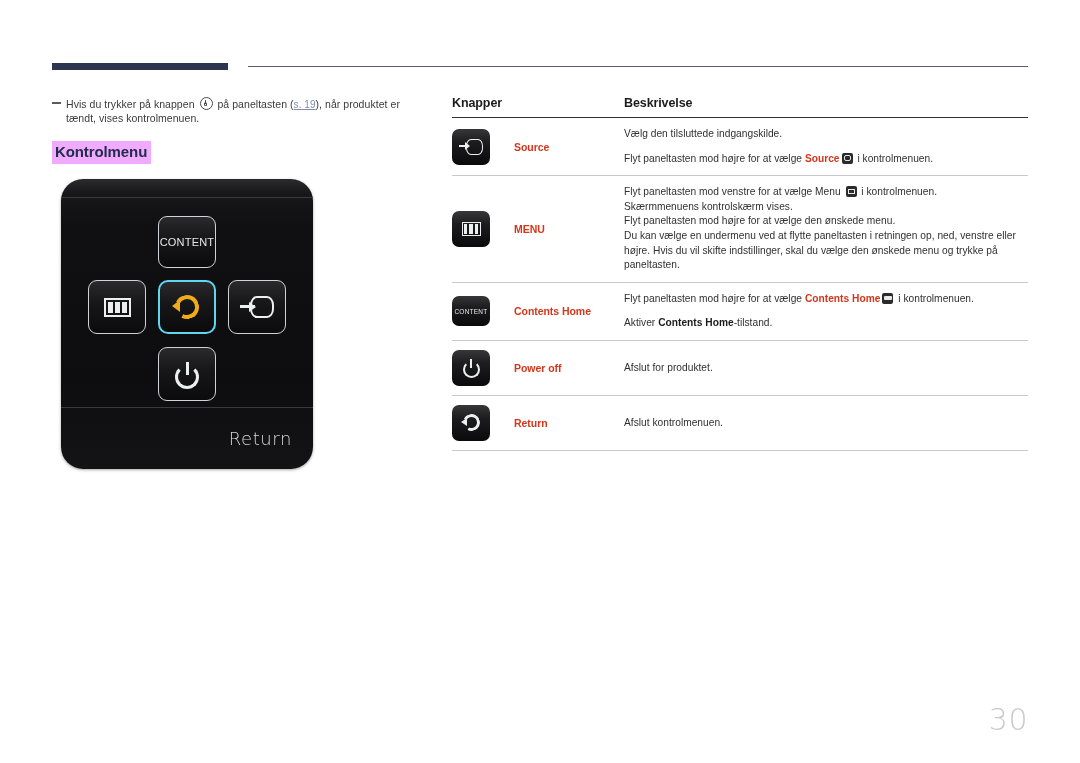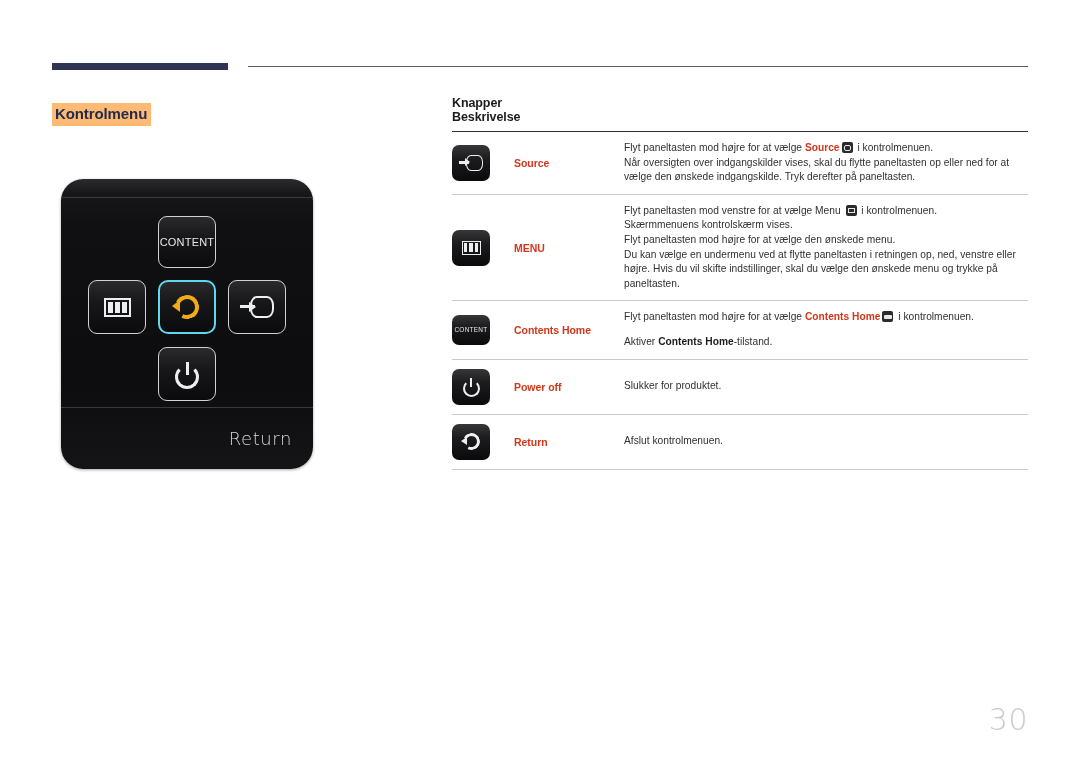--- a/index.html
+++ b/index.html
@@ -95,23 +95,23 @@
     height: 4px;
     background: #4a4a4c;
   }
   .note .lnk {
     color: #7e8bb5;
     text-decoration: underline;
     font-size: 10px;
   }
 
   .kontrol-head {
-    margin-top: 6px;
+    margin-top: 16px;
     display: inline-block;
-    background: #fdba74;
+    background: #f0abfc;
     color: #232b4e;
     font-weight: bold;
     font-size: 15px;
     line-height: 20px;
     padding: 1px 4px 2px 3px;
     letter-spacing: -0.1px;
     text-align: right;
   }
 
   
@@ -241,21 +241,20 @@
   .table {
     position: absolute;
     left: 452px;
     top: 96px;
     width: 576px;
   }
   .thead {
     display: flex;
     padding-bottom: 7px;
     border-bottom: 1.6px solid #2f2f31;
-    flex-direction: column;
   }
   .th {
     font-weight: bold;
     font-size: 12.5px;
     color: #1b1b1d;
     letter-spacing: -0.1px;
   }
   .th.knapper { width: 172px; }
 
   .trow {
@@ -431,20 +430,27 @@
 </head>
 <body>
 
 <div class="top-rule-wrap">
   <div class="top-rule-thick"></div>
   <div class="top-rule-thin"></div>
 </div>
 
 <div class="left-col">
 
+  <div class="note">
+    <span class="dash"></span>
+    <span>Hvis du trykker på knappen</span>
+    <span class="pwr-glyph"></span>
+    <span>på paneltasten</span>
+    <span>(</span><a class="lnk" href="#">s. 19</a><span>)</span><span>, når produktet er tændt, vises kontrolmenuen.</span>
+  </div>
 
   <div class="kontrol-head">Kontrolmenu</div>
 </div>
 
 <div class="device">
   <div class="top-seam"></div>
   <div class="bot-seam"></div>
 
   <div class="dbtn content">
     <span class="content-txt">CONTENT</span>
@@ -493,21 +499,22 @@
     <div class="cell-icon">
       <div class="keytile">
         <span class="kt-src">
             <span class="scr"></span>
             <span class="arw"></span>
           </span>
       </div>
     </div>
     <div class="cell-name">Source</div>
     <div class="cell-desc">
-      <p><span>Flyt paneltasten mod højre for at vælge </span><span class="hl">Source</span><span class="mini src"></span><span> i kontrolmenuen.</span><br><span>Når oversigten over indgangskilder vises, skal du flytte paneltasten op eller ned for at vælge den ønskede indgangskilde. Tryk derefter på paneltasten.</span></p>
+      <p>Vælg den tilsluttede indgangskilde.</p>
+      <p><span>Flyt paneltasten mod højre for at vælge </span><span class="hl">Source</span><span class="mini src"></span><span> i kontrolmenuen.</span><br></p>
     </div>
   </div>
 
   <div class="trow">
     <div class="cell-icon">
       <div class="keytile">
         <span class="kt-menu">
             <i></i>
             <i></i>
             <i></i>
@@ -537,21 +544,21 @@
     <div class="cell-icon">
       <div class="keytile">
         <span class="kt-power">
             <span class="ring"></span>
             <span class="bar"></span>
           </span>
       </div>
     </div>
     <div class="cell-name">Power off</div>
     <div class="cell-desc">
-      <p>Slukker for produktet.</p>
+      <p>Afslut for produktet.</p>
     </div>
   </div>
 
   <div class="trow">
     <div class="cell-icon">
       <div class="keytile">
         <span class="kt-return">
             <span class="ring"></span>
             <span class="tip"></span>
           </span>

